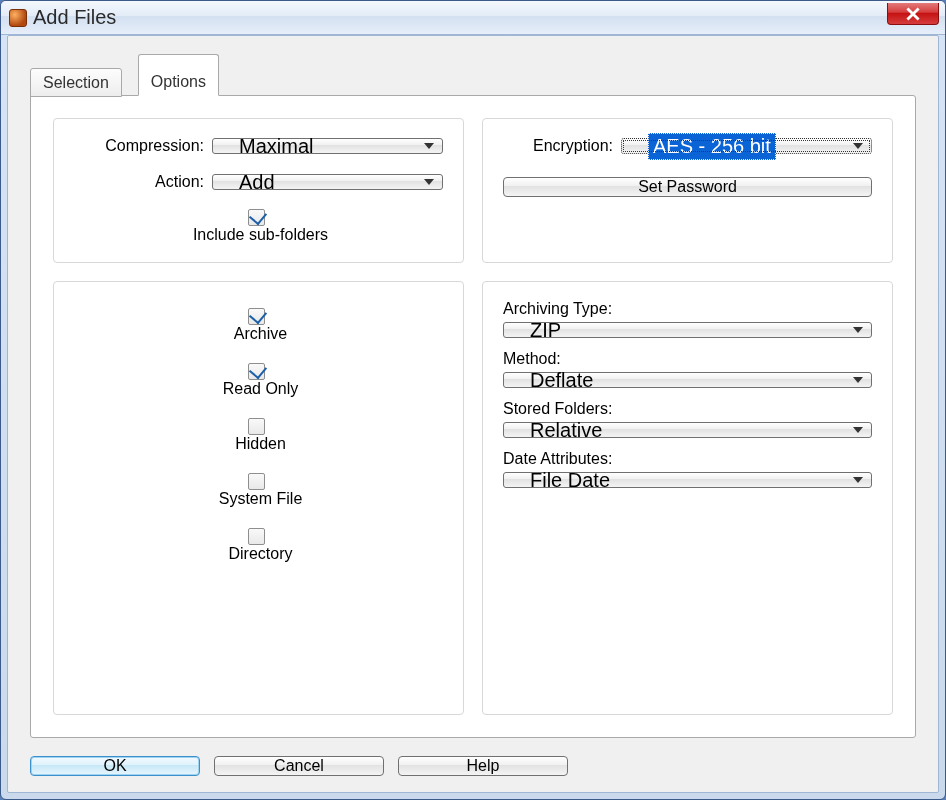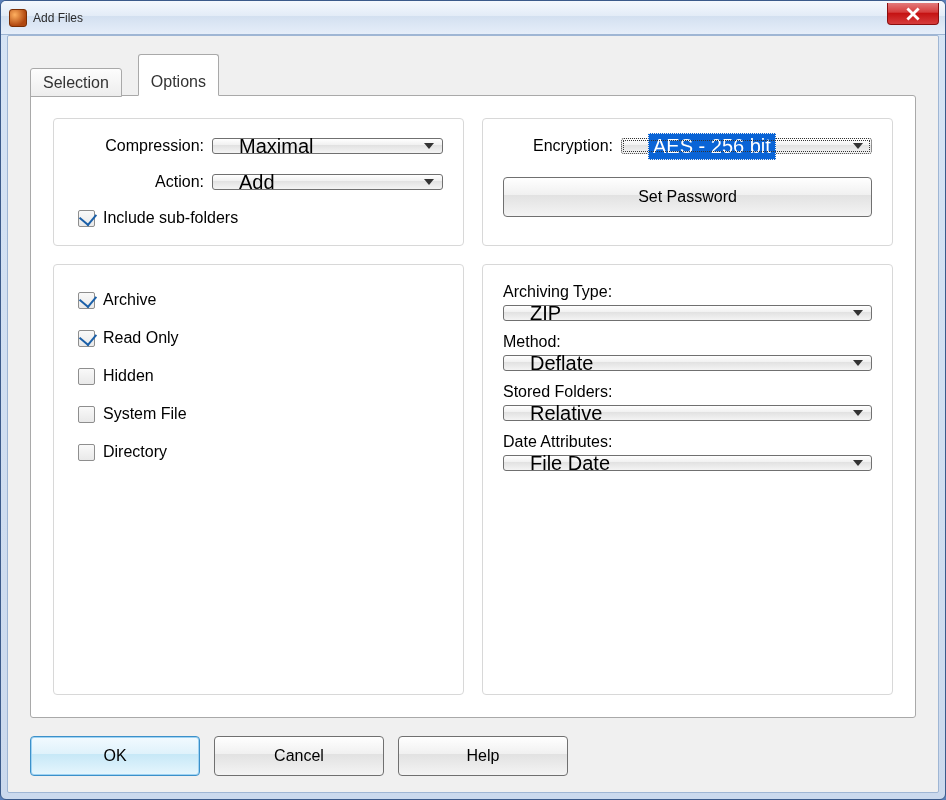--- a/index.html
+++ b/index.html
@@ -31,21 +31,21 @@
     border-top-left-radius: 5px;
     border-top-right-radius: 5px;
     position: relative;
   }
   .title-icon {
     width: 18px; height: 18px; margin-right: 6px;
     background: radial-gradient(circle at 30% 30%, #ffb060, #b04810 70%);
     border-radius: 3px;
     border: 1px solid #7a2f05;
   }
-  .title-text { font-size: 12px; color: #2a2a2a; }
+  .title-text { font-size: 20px; color: #2a2a2a; }
   .close-btn {
     position: absolute; right: 6px; top: 2px;
     width: 52px; height: 22px;
     background: linear-gradient(to bottom, #e27a7a 0%, #d63c3c 45%, #c41010 46%, #d63c3c 100%);
     border: 1px solid #8a0e0e;
     border-top: none;
     border-radius: 0 0 4px 4px;
     display: flex; align-items: center; justify-content: center;
     color: #fff;
     cursor: pointer;
@@ -134,38 +134,38 @@
   .combo.highlight {
     border: 1px dotted #333;
     outline: 1px dotted #333;
     outline-offset: -3px;
   }
   .combo.highlight .val {
     background: #0a64d6; color: #fff; padding: 1px 4px;
     display: inline-block;
     border: 1px dotted #eee;
   }
-  .checkbox-row { display: flex; align-items: center; margin: 0 0 20px 4px; font-size: 16px; }
+  .checkbox-row { display: flex; align-items: center; margin: 0 0 20px 4px; font-size: 16px; flex-direction: column; }
   .checkbox-row:last-child { margin-bottom: 0; }
   .cb {
     width: 17px; height: 17px; border: 1px solid #8e8e8e; background: #fff;
     margin-right: 8px; position: relative; cursor: pointer;
     border-radius: 2px;
     background: linear-gradient(to bottom, #f9f9f9, #e9e9e9);
   }
   .cb.checked::after {
     content: "";
     position: absolute; left: 3px; top: -1px;
     width: 10px; height: 12px;
     border-right: 2.5px solid #1a5fa8;
     border-bottom: 2.5px solid #1a5fa8;
     transform: rotate(40deg);
   }
   .btn {
-    height: 40px;
+    height: 20px;
     border: 1px solid #707070;
     background: linear-gradient(to bottom, #ffffff, #f0f0f0 45%, #e2e2e2 46%, #f4f4f4);
     border-radius: 4px;
     font-size: 16px;
     display: flex; align-items: center; justify-content: center;
     cursor: pointer;
   }
   .btn.wide { width: 100%; }
   .field-stack .field { margin-bottom: 12px; }
   .field-stack .field:last-child { margin-bottom: 0; }

